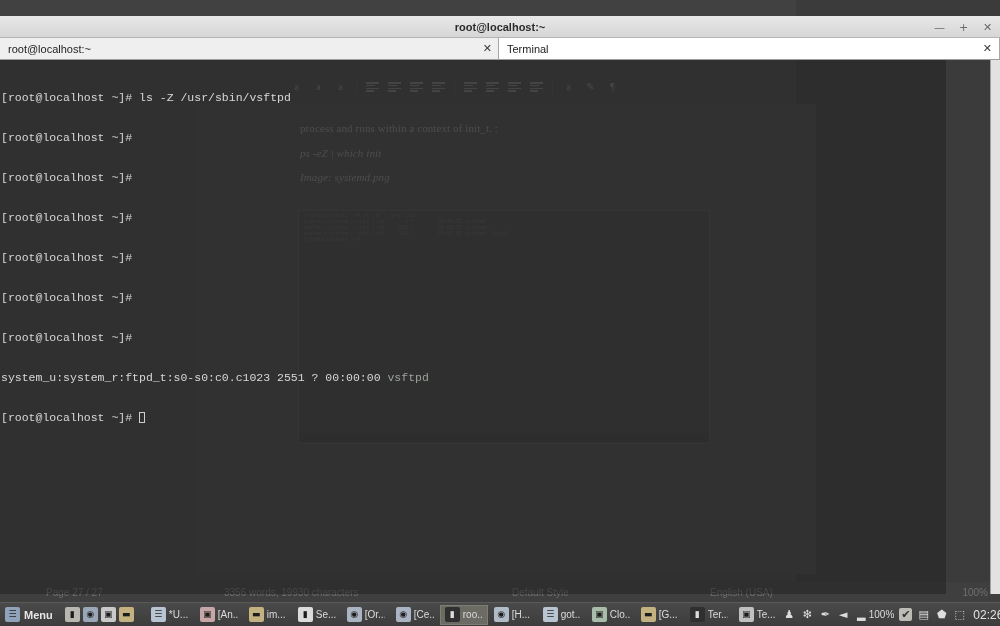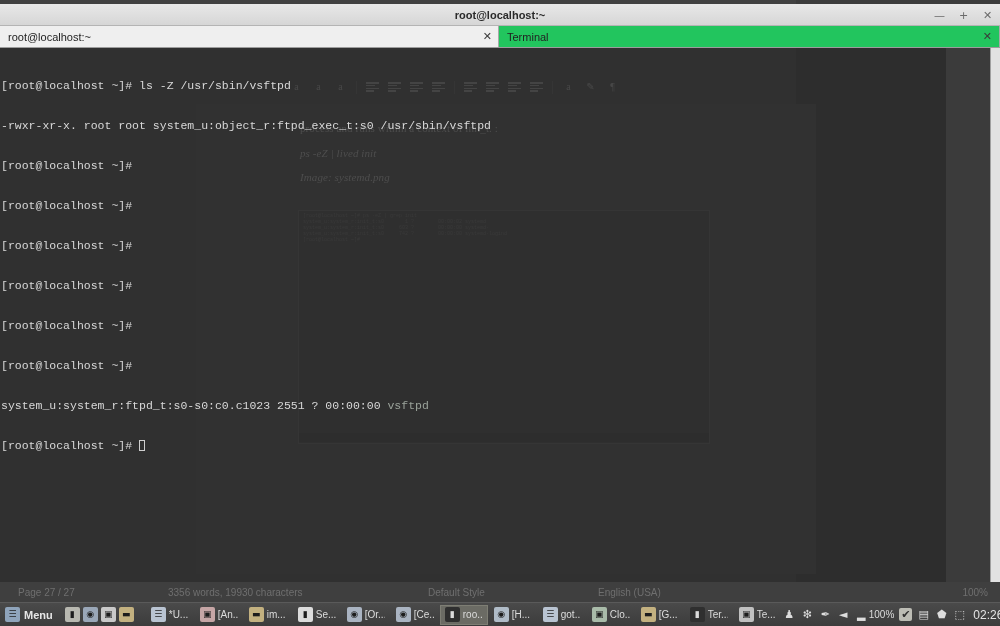--- a/index.html
+++ b/index.html
@@ -71,25 +71,25 @@
   }
 
   
   #writer-status {
     position: absolute; left: 0; bottom: 0; width: 1000px; height: 20px;
     background: #3f3f3f;
     display: flex; align-items: center;
     font-size: 10px; color: #6f6f6f;
     font-family: "Liberation Sans", sans-serif;
   }
-  #writer-status .st { padding-left: 18px; white-space: nowrap; }
+  #writer-status .st { padding-left: 18px; white-space: nowrap; margin-left: 28px; }
 
   
   #term-win {
-    position: absolute; left: 0; top: 4px; width: 1000px; height: 578px;
+    position: absolute; left: 0; top: 16px; width: 1000px; height: 578px;
     display: flex; flex-direction: column;
   }
   #titlebar {
     height: 22px; flex: 0 0 22px;
     background: linear-gradient(#e8e8e8, #d6d6d6);
     border-bottom: 1px solid #b4b4b4;
     display: flex; align-items: center;
     position: relative;
   }
   #title-text {
@@ -116,21 +116,21 @@
     border-bottom: 1px solid #9d9d9d;
   }
   .tab {
     display: flex; align-items: center; justify-content: space-between;
     padding: 0 6px 0 8px;
     font-size: 11px; color: #1d1d1d;
     border-right: 1px solid #a8a8a8;
     position: relative;
   }
   .tab.active { background: #efefef; width: 499px; flex: 0 0 499px; }
-  .tab.inactive { background: #22c55e; flex: 1 1 auto; color: #222; }
+  .tab.inactive { background: #ffffff; flex: 1 1 auto; color: #222; }
   .tab .tab-label { overflow: hidden; white-space: nowrap; }
   .tab .tab-close {
     font-size: 11px; color: #3a3a3a; padding-left: 8px;
     font-family: "DejaVu Sans", sans-serif; cursor: pointer;
   }
   .tab.inactive .tab-close { position: absolute; right: 7px; }
 
   #term-body {
     flex: 1 1 auto; position: relative;
     display: flex;
@@ -279,21 +279,21 @@
           <i></i>
         </span>
       <span class="tb-sep"></span>
       <span class="tb-ico">a</span>
       <span class="tb-ico">✎</span>
       <span class="tb-ico">¶</span>
     </div>
 
     <div id="doc-page">
       <div class="doc-text" id="doc-p1">process and runs within a context of init_t. :</div>
-      <div class="doc-text" id="doc-cmd">ps -eZ | lived init</div>
+      <div class="doc-text" id="doc-cmd">ps -eZ | which init</div>
       <div class="doc-text" id="doc-img-cap">Image: systemd.png</div>
 
       <div id="doc-image">
         <div class="shot-head">[root@localhost ~]# ps -eZ | grep init
 system_u:system_r:init_t:s0       1 ?        00:00:02 systemd
 system_u:system_r:init_t:s0     603 ?        00:00:00 systemd-
 system_u:system_r:init_t:s0     742 ?        00:00:00 systemd-logind
 [root@localhost ~]#</div>
         <div class="shot-foot"></div>
       </div>
@@ -328,21 +328,20 @@
     </div>
     <div class="tab inactive">
       <span class="tab-label">Terminal</span>
       <span class="tab-close">✕</span>
     </div>
   </div>
 
   <div id="term-body">
     <div id="term-screen">
       <div class="line"><span>[root@localhost ~]# ls -Z /usr/sbin/vsftpd</span></div>
-      <div class="line"><span>-rwxr-xr-x. root root system_u:object_r:ftpd_exec_t:s0 /usr/sbin/vsftpd</span></div>
       <div class="line"><span>[root@localhost ~]#</span></div>
       <div class="line"><span>[root@localhost ~]#</span></div>
       <div class="line"><span>[root@localhost ~]#</span></div>
       <div class="line"><span>[root@localhost ~]#</span></div>
       <div class="line"><span>[root@localhost ~]#</span></div>
       <div class="line"><span>[root@localhost ~]#</span></div>
       <div class="line"><span>system_u:system_r:ftpd_t:s0-s0:c0.c1023 2551 ? 00:00:00 </span><span class="match">vsftpd</span></div>
       <div class="line"><span>[root@localhost ~]# </span><span id="cursor"></span></div>
     </div>
     <div id="term-scroll">

